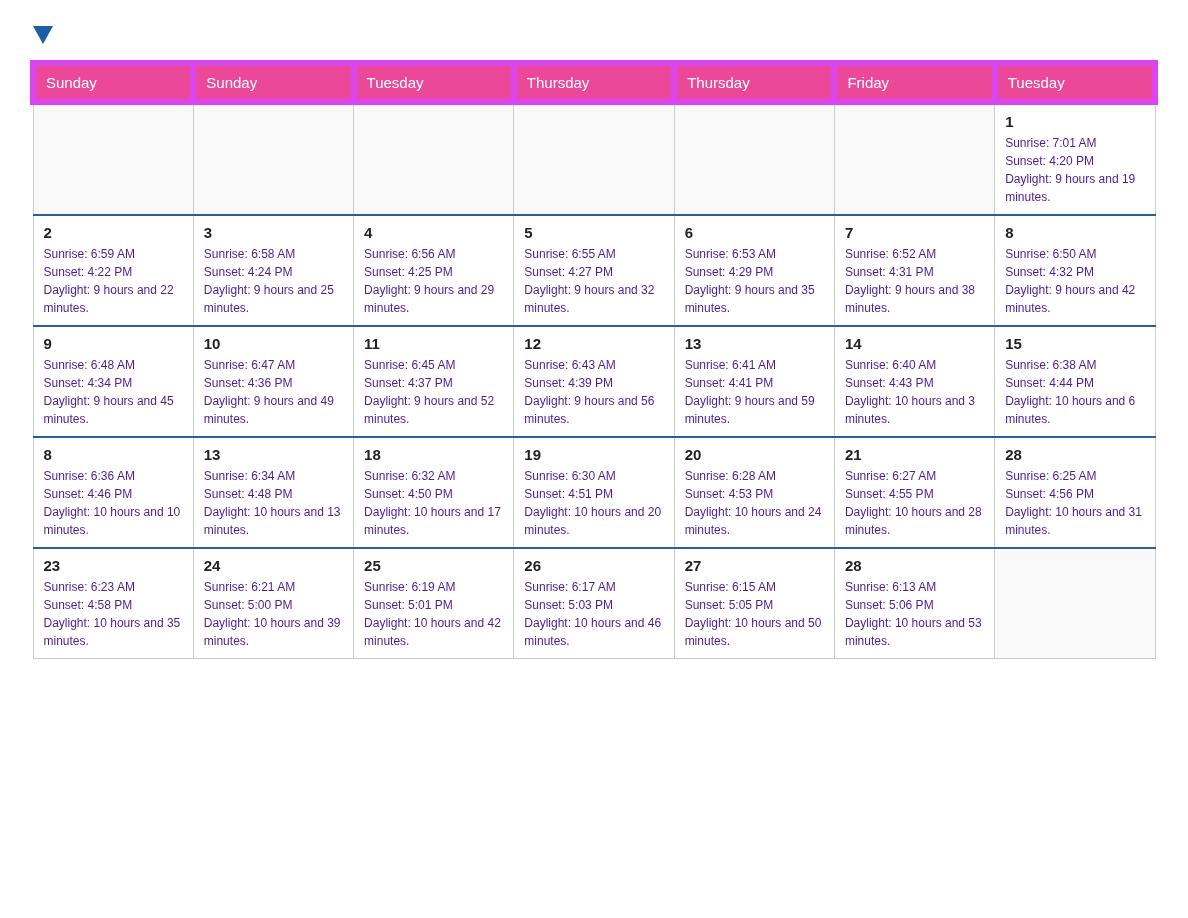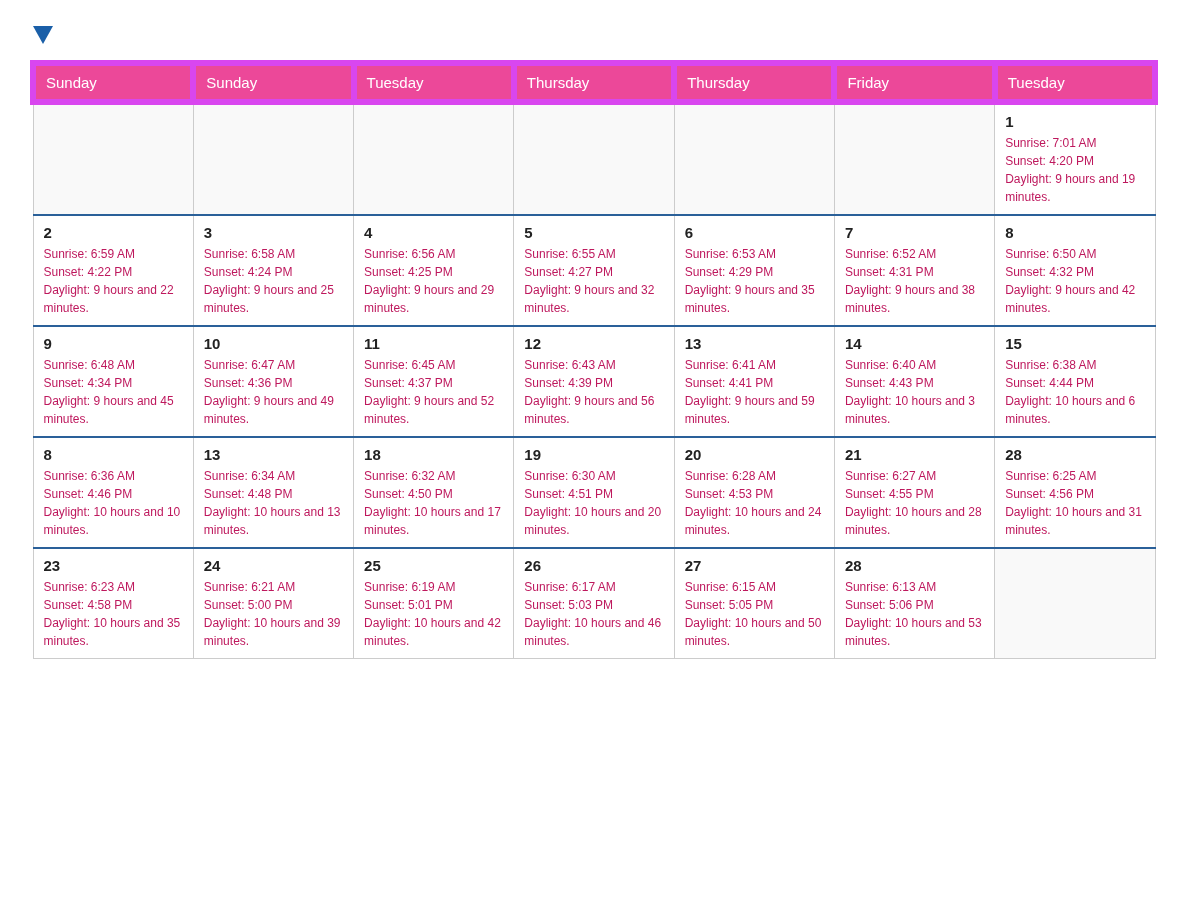--- a/index.html
+++ b/index.html
@@ -90,21 +90,21 @@
     }
     .day-number {
       font-size: 15px;
       font-weight: bold;
       color: #222;
       display: block;
       margin-bottom: 4px;
     }
     .day-info {
       font-size: 12px;
-      color: #be185d;
+      color: #4c1d95;
       line-height: 1.5;
     }
     .empty-cell {
       background: #f9f9f9;
     }
   </style>
 </head>
 <body>
 
 <div class="header">

